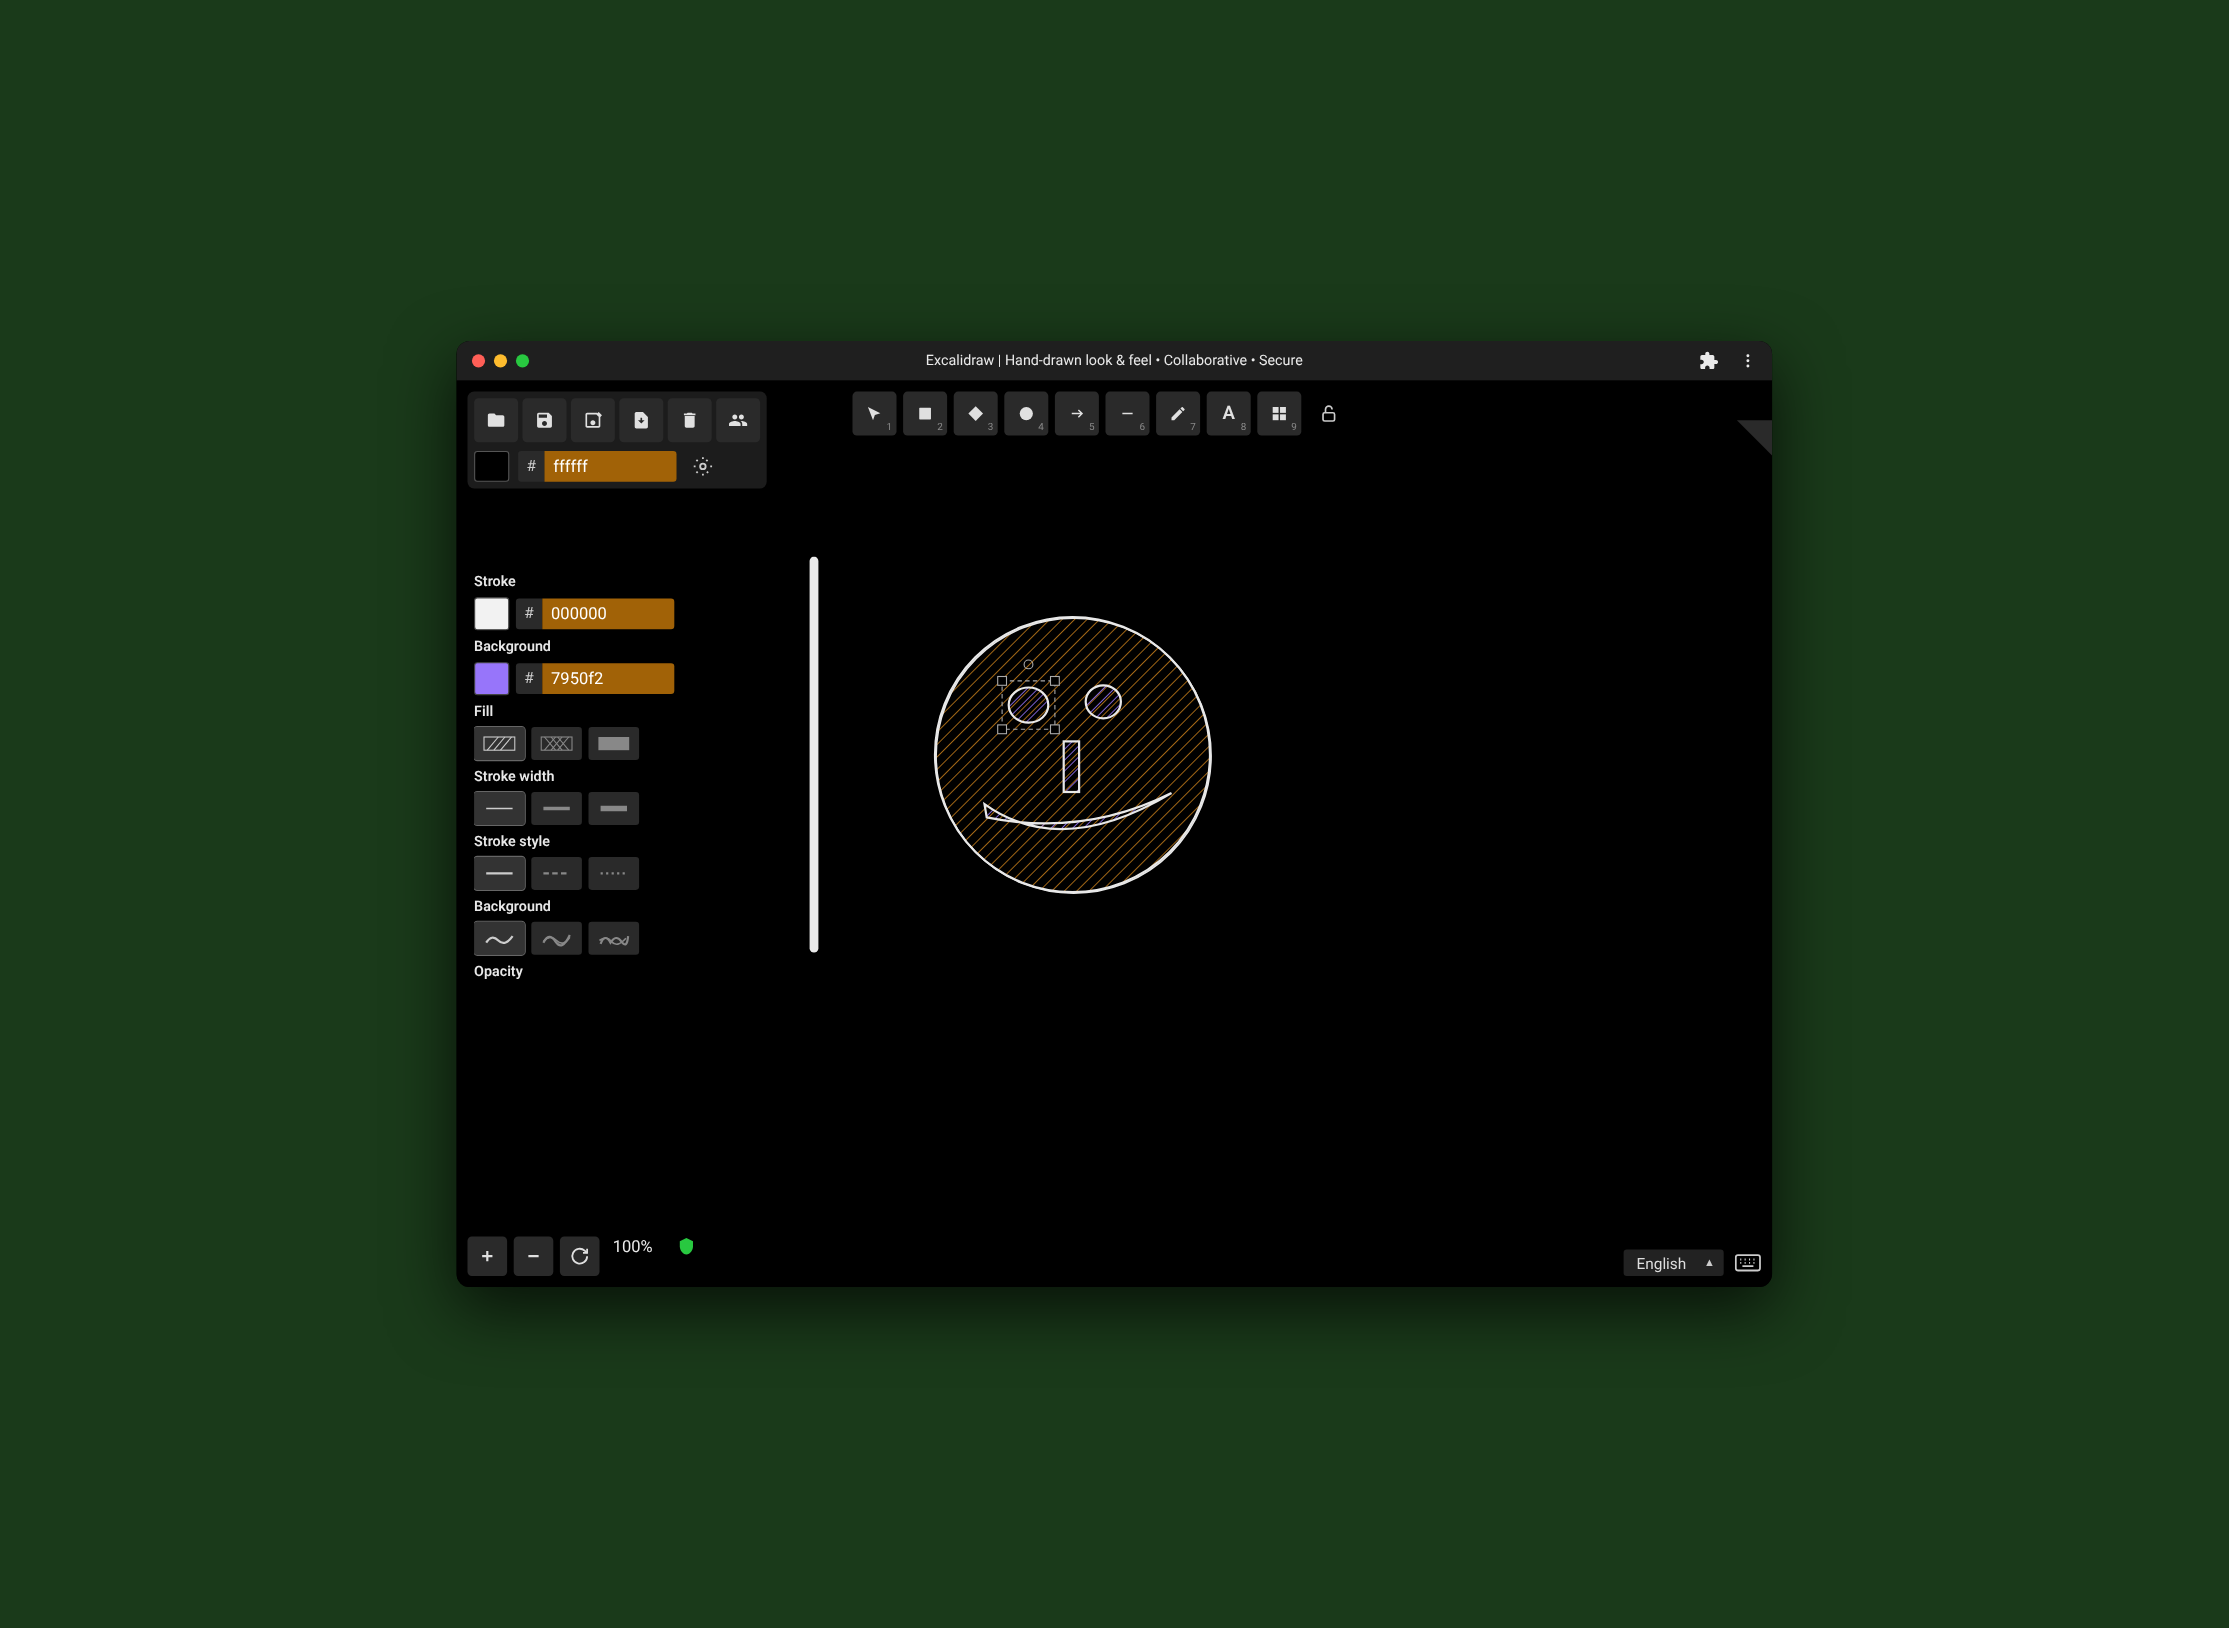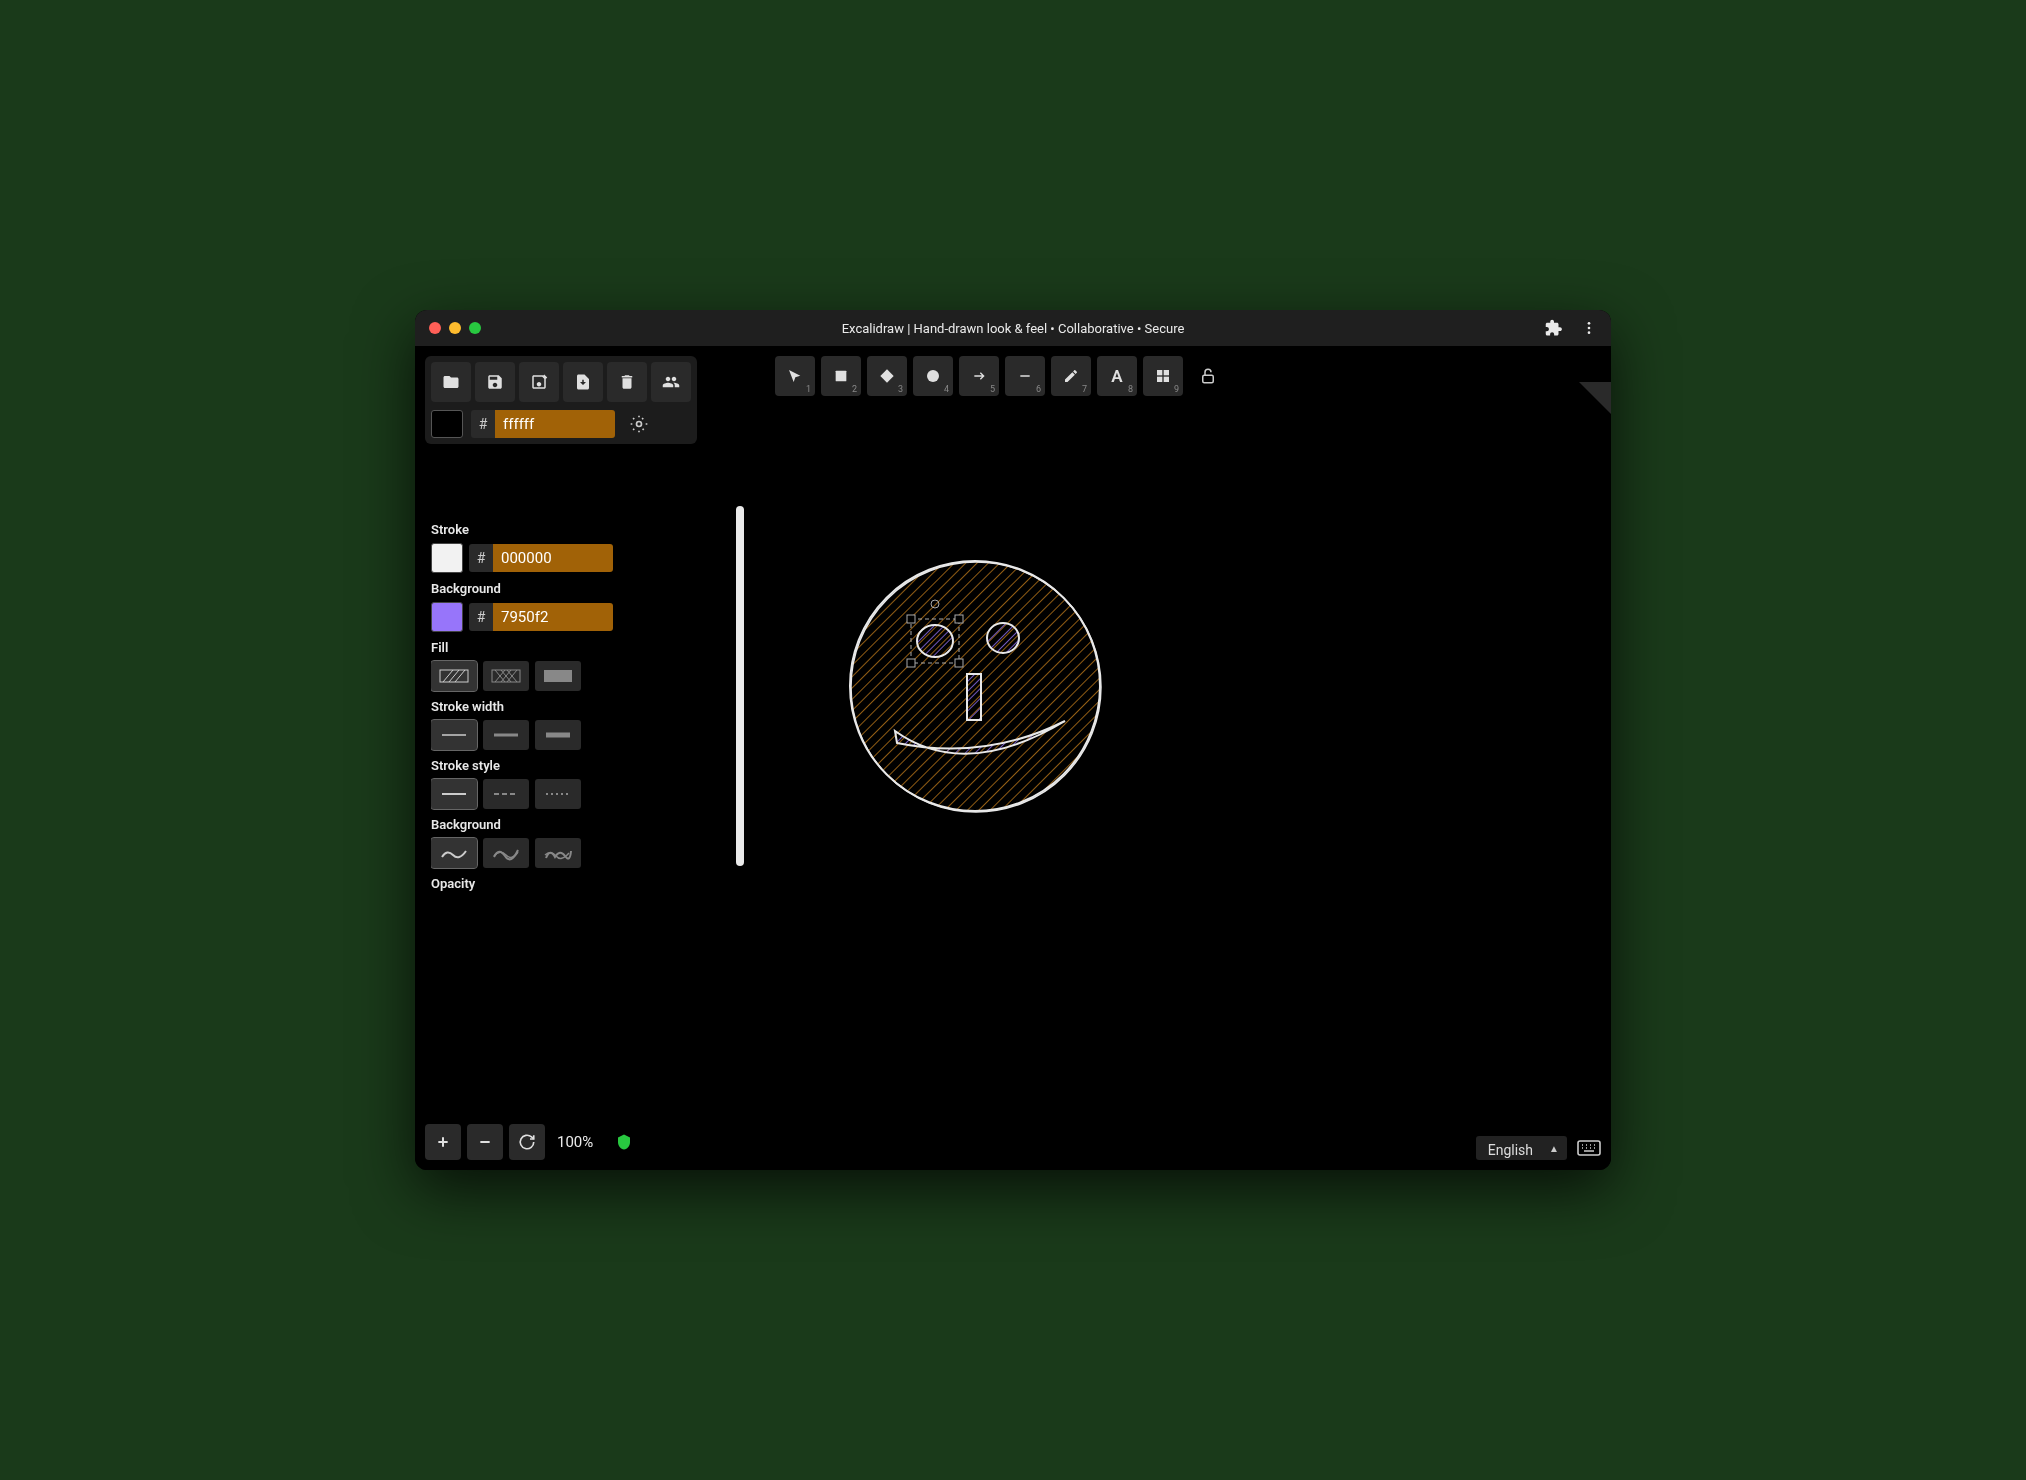--- a/index.html
+++ b/index.html
@@ -29,21 +29,21 @@
   .lock { margin-left: 10px; color: #ccc; cursor: pointer; }
   .props { position: absolute; top: 160px; left: 10px; width: 320px; height: 480px; background: #000; padding: 8px 6px; overflow: hidden; }
   .props-inner { padding-right: 8px; height: 100%; overflow: hidden; }
   .props-label { color: #e8e8e8; font-size: 13px; font-weight: 600; margin: 8px 0 6px 0; }
   .props .swatch { width: 32px; height: 30px; }
   .opt-row { display: flex; gap: 6px; }
   .opt { background: #2a2a2a; border: none; width: 46px; height: 30px; border-radius: 3px; display: flex; align-items: center; justify-content: center; color: #ccc; cursor: pointer; }
   .opt.active { outline: 1px solid #666; background:#333; }
   .scrollbar { position: absolute; right: 0; top: 0; width: 10px; height: 100%; background: transparent; }
   .thumb { position: absolute; right: 1px; top: 0; width: 8px; height: 360px; background: #eaeaea; border-radius: 4px; }
-  .footer-left { position: absolute; left: 10px; bottom: 10px; display: flex; gap: 6px; align-items: center; }
+  .footer-left { position: absolute; left: 10px; bottom: 10px; display: flex; gap: 6px; }
   .zoom-txt { color: #eaeaea; font-size: 15px; margin: 0 6px; }
   .shield { color: #28c840; margin-left: 10px; }
   .footer-right { position: absolute; right: 10px; bottom: 10px; display: flex; gap: 10px; align-items: center; }
   .lang { background: #222; color: #ddd; border: none; padding: 6px 34px 2px 12px; border-radius: 3px; font-size: 14px; position: relative; }
   .lang-wrap { position: relative; }
   .lang-arrow { position: absolute; right: 8px; top: 50%; transform: translateY(-50%); color: #ccc; pointer-events: none; font-size: 10px;}
   .kbd-icon { color: #ccc; cursor: pointer; }
   .corner-fold { position: absolute; top: 36px; right: 0; width: 0; height: 0; border-top: 32px solid #2a2a2a; border-left: 32px solid transparent; }
   svg { display: block; }
   .hash-cell{display:flex;align-items:center;}

